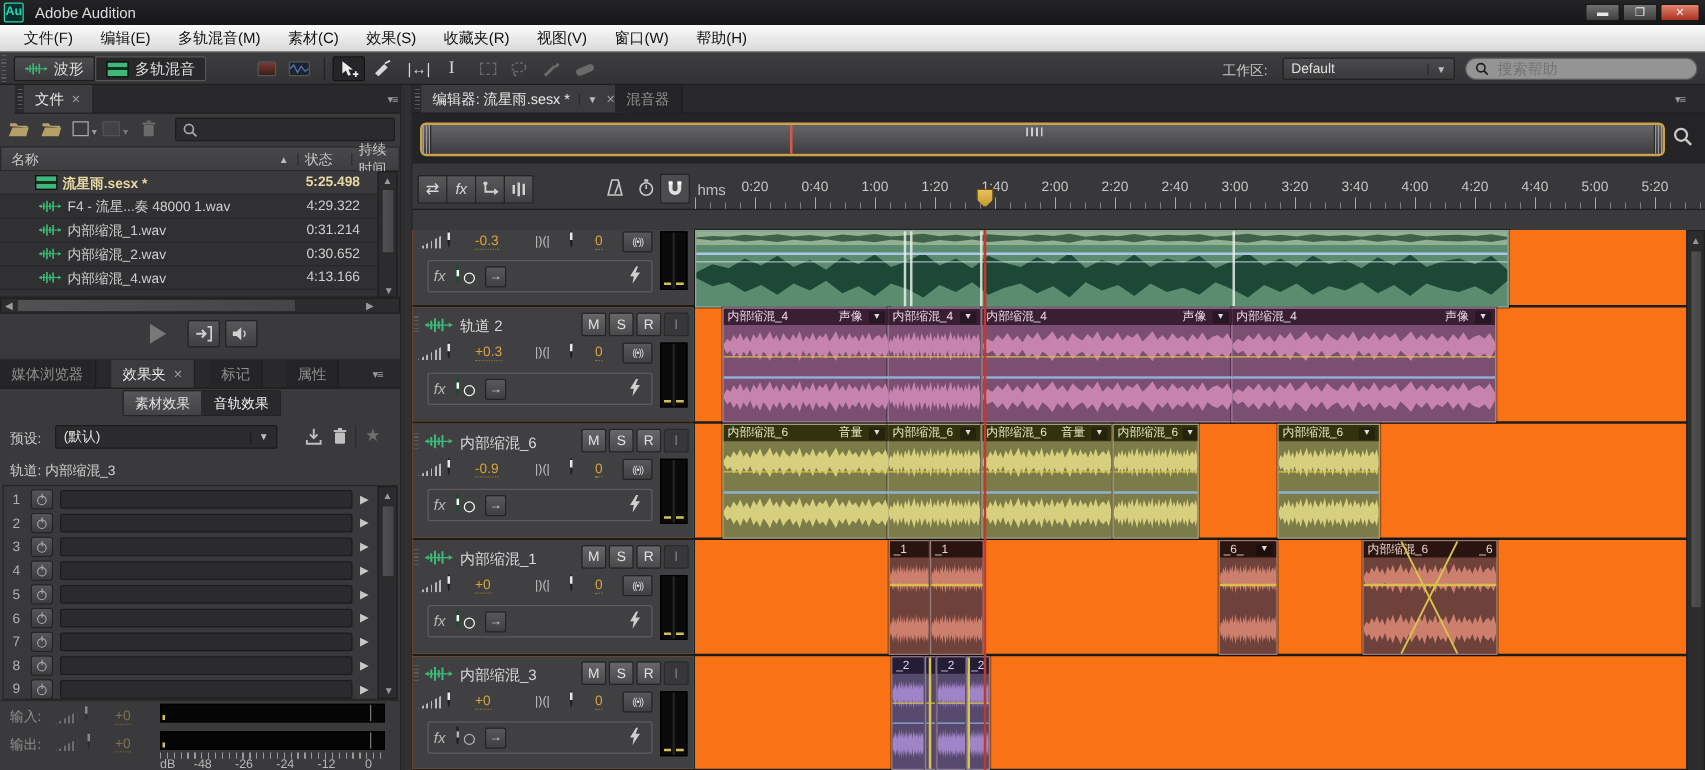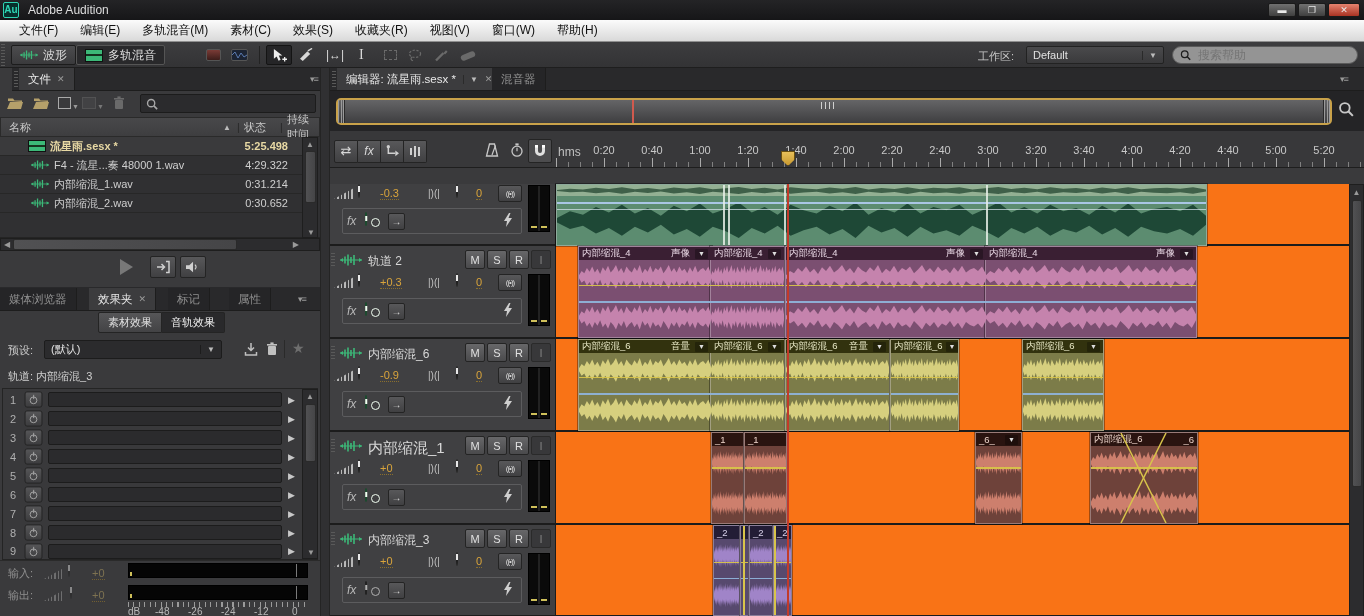--- a/index.html
+++ b/index.html
@@ -303,20 +303,29 @@
     </div>
     <div class="ab ctr" style="left:0;top:57px;width:302px;height:19px;border-bottom:1px solid #272727">
       <span style="position:absolute;left:31px;color:#3cb878">
           <svg width="18" height="10">
             <use href="#wico"></use>
           </svg>
         </span>
       <span style="position:absolute;left:54px;color:#cfcfcf">内部缩混_2.wav</span>
       <span style="position:absolute;right:14px;color:#cfcfcf">0:30.652</span>
     </div>
+    <div class="ab ctr" style="left:0;top:76px;width:302px;height:19px;border-bottom:1px solid #272727">
+      <span style="position:absolute;left:31px;color:#3cb878">
+          <svg width="18" height="10">
+            <use href="#wico"></use>
+          </svg>
+        </span>
+      <span style="position:absolute;left:54px;color:#cfcfcf">内部缩混_4.wav</span>
+      <span style="position:absolute;right:14px;color:#cfcfcf">4:13.166</span>
+    </div>
 
     <div class="ab scroll" style="left:302px;top:0;width:16px;height:101px">
       <div class="arr" style="padding-top:2px">▲</div>
       <div class="ab thumb" style="left:2px;top:13px;width:11px;height:52px"></div>
       <div class="ab arr" style="left:4px;top:90px">▼</div>
     </div>
   </div>
   <div class="ab scroll ctr" style="left:0;top:238px;width:320px;height:13px">
     <span class="arr" style="width:12px">◀</span>
     <div class="thumb" style="width:222px;height:9px"></div>
@@ -645,21 +654,21 @@
       <div class="ab vm" style="left:198px;top:28px;width:22px;height:52px"></div>
     </div>
 
     <div class="ab" style="left:0;top:248px;width:225px;height:91px;background:#404042">
       <span class="ab grip" style="left:1px;top:6px;height:14px"></span>
       <span class="ab" style="left:10px;top:8px;color:#3cb878">
           <svg width="22" height="12">
             <use href="#wico"></use>
           </svg>
         </span>
-      <span class="ab" style="left:38px;top:7px;color:#d8d8d8;font-size:15px">内部缩混_1</span>
+      <span class="ab" style="left:38px;top:7px;color:#d8d8d8;font-size:12px">内部缩混_1</span>
       <span class="ab tbtn" style="left:135px;top:4px">M</span>
       <span class="ab tbtn" style="left:157px;top:4px">S</span>
       <span class="ab tbtn" style="left:179px;top:4px">R</span>
       <span class="ab tbtn dim" style="left:201px;top:4px">I</span>
       <span class="ab" style="left:4px;top:31px;width:20px;height:11px;background:repeating-linear-gradient(90deg,#b8b8b8 0 1.5px,transparent 1.5px 3.5px);clip-path:polygon(0 100%,100% 0,100% 100%)"></span>
       <span class="ab knob" style="left:28px;top:28px"></span>
       <span class="ab val" style="left:50px;top:30px">+0</span>
       <span class="ab" style="left:98px;top:31px;color:#c0c0c0;font-size:10px">|)(|</span>
       <span class="ab knob" style="left:124px;top:28px"></span>
       <span class="ab val" style="left:146px;top:30px">0</span>

